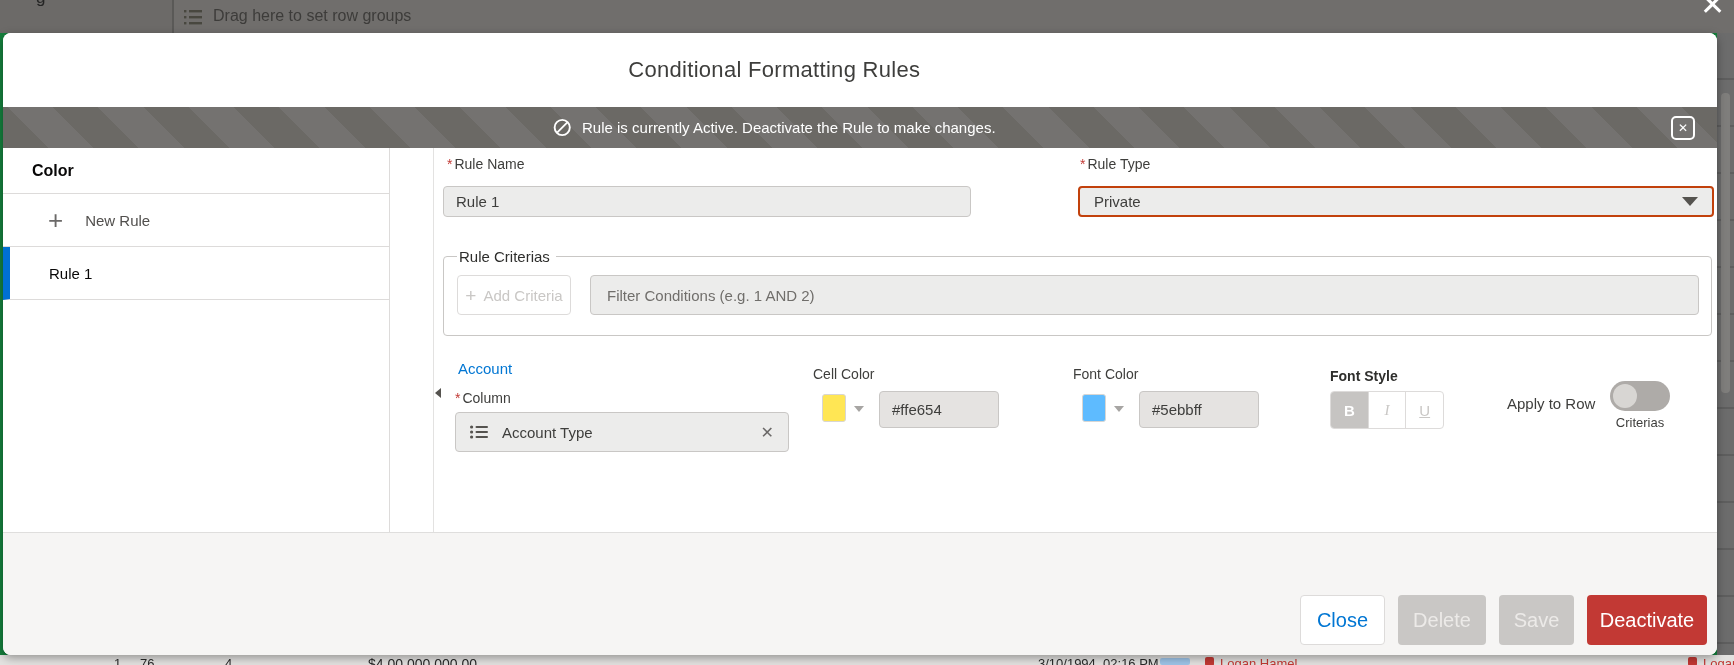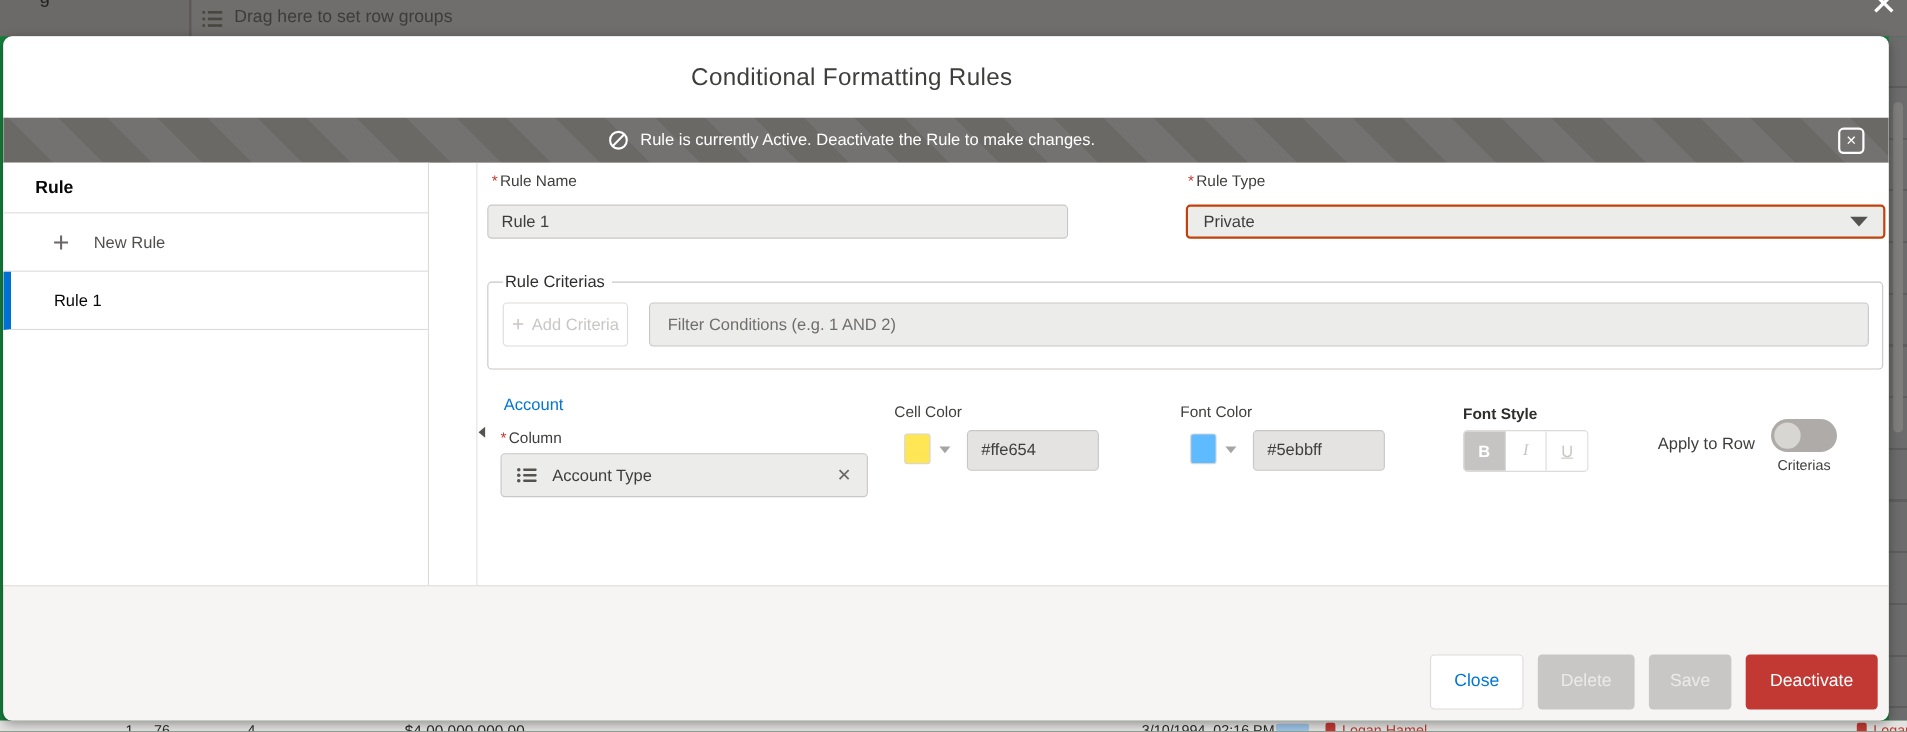--- a/index.html
+++ b/index.html
@@ -102,21 +102,21 @@
   .apply-row-label { position:absolute; left:1504px; top:247px; font-size:15px; color:#3e3e3c; }
   .toggle { position:absolute; left:1607px; top:233px; width:60px; height:30px; background:#aeaba8;
       border-radius:15px; cursor:pointer; }
   .toggle-knob { position:absolute; left:3px; top:3px; width:24px; height:24px; background:#d8d6d3; border-radius:50%; }
   .toggle-state { position:absolute; left:1600px; top:267px; width:74px; text-align:center; font-size:13px; color:#3e3e3c; }
 
   
   .modal-footer { position:absolute; left:0; top:499px; width:100%; height:123px; background:#f6f5f4;
       border-top:1px solid #dfdedd; }
   .footer-buttons { position:absolute; right:10px; bottom:10px; display:flex; gap:13px; }
-  .btn { height:50px; border-radius:4px; font-size:16px; font-family:inherit; border:none; cursor:pointer;
+  .btn { height:50px; border-radius:4px; font-size:20px; font-family:inherit; border:none; cursor:pointer;
       display:flex; align-items:center; justify-content:center; }
   .btn-close { width:85px; background:#ffffff; border:1px solid #dddbda; color:#0176d3; }
   .btn-disabled { background:#c9c7c5; color:#eceae8; cursor:default; }
   .btn-delete { width:88px; }
   .btn-save { width:75px; }
   .btn-deactivate { width:120px; background:#c23934; color:#ffffff; }
 </style>
 </head>
 <body>
 
@@ -169,21 +169,21 @@
           <line x1="4.6" y1="15.4" x2="15.4" y2="4.6" stroke="#ffffff" stroke-width="2"></line>
         </svg>
         <span class="banner-text">Rule is currently Active. Deactivate the Rule to make changes.</span>
       </div>
       <div class="banner-close">✕</div>
     </div>
 
     <div class="modal-body">
 
       <div class="sidebar">
-        <div class="rules-header">Rule</div>
+        <div class="rules-header">Color</div>
         <div class="new-rule-row">
           <span class="plus-glyph">+</span>
           <span class="new-rule-label">New Rule</span>
         </div>
         <div class="rule-item selected">
           <span class="rule-item-label">Rule 1</span>
         </div>
       </div>
 
       <div class="splitter-line"></div>

